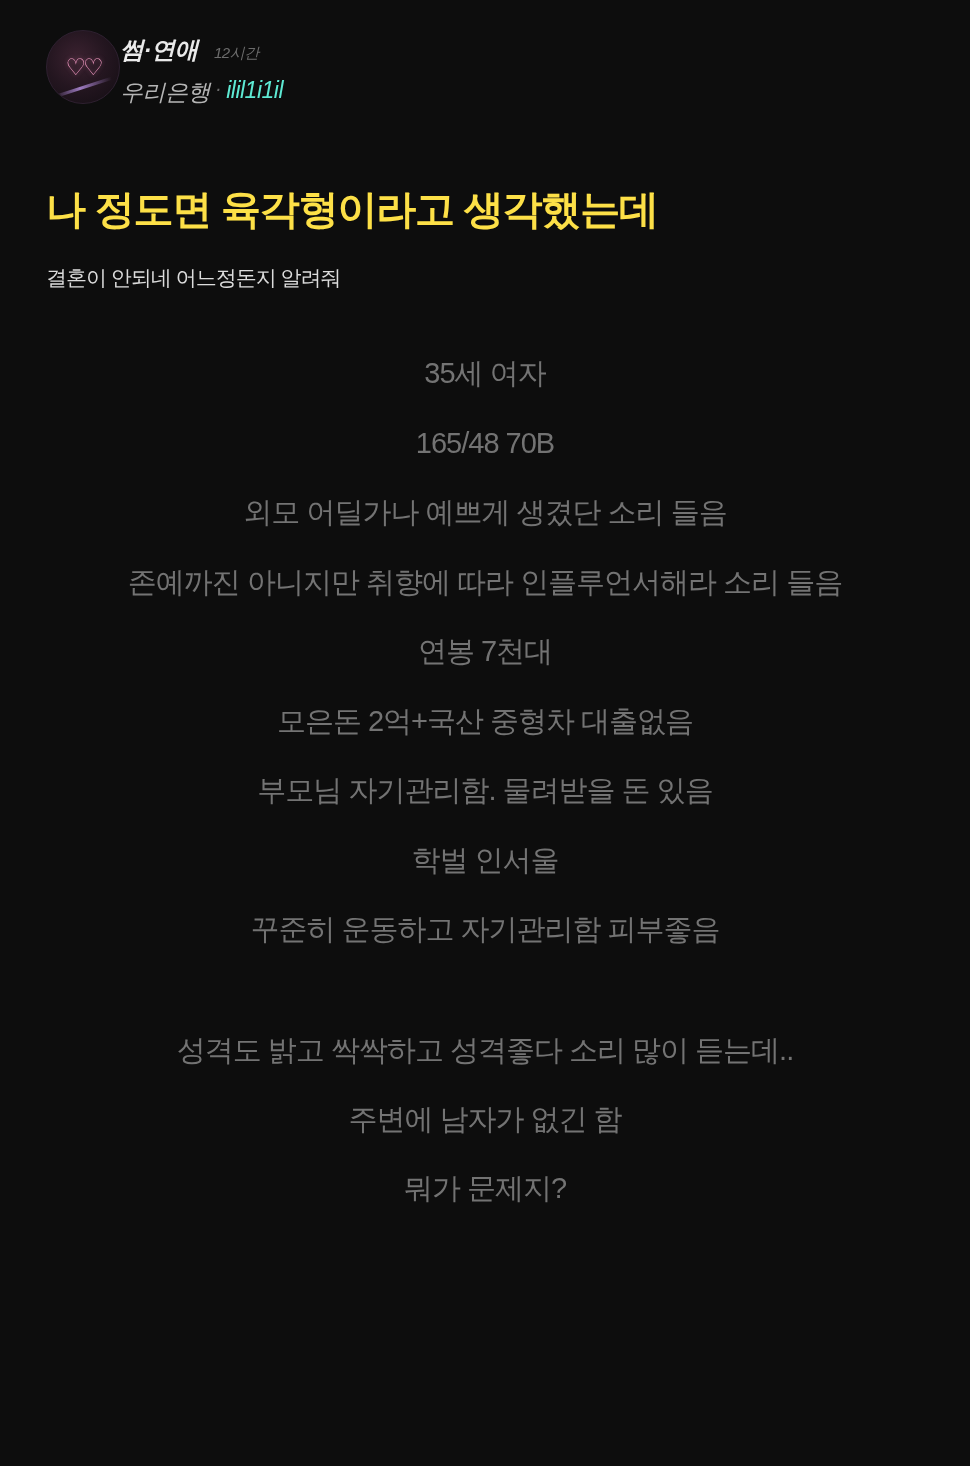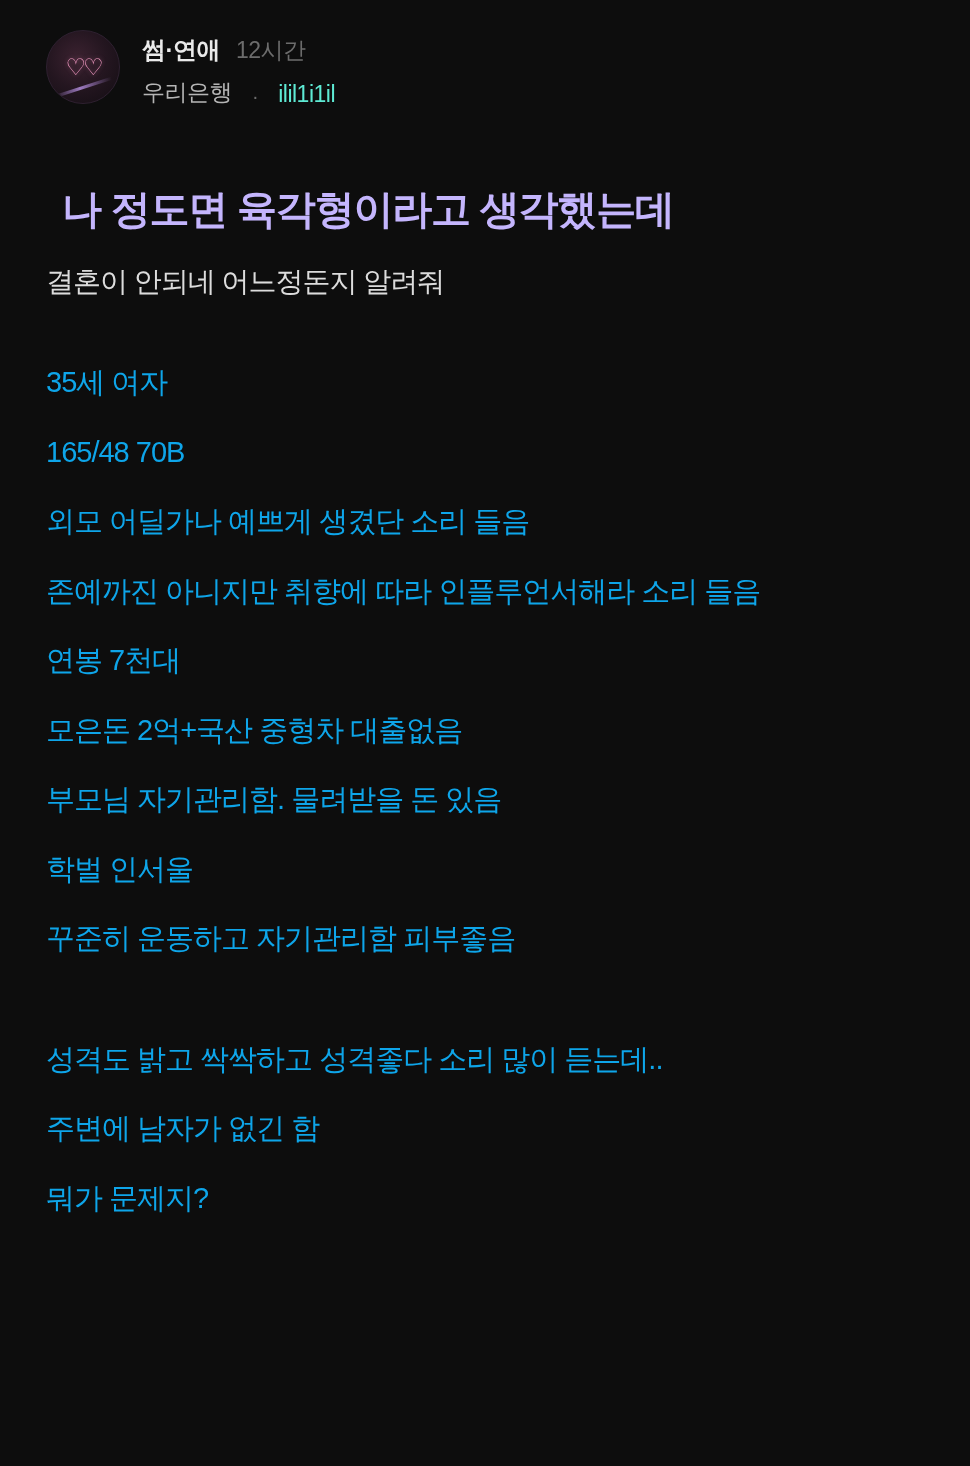--- a/index.html
+++ b/index.html
@@ -54,87 +54,88 @@
   .avatar .streak {
     position: absolute;
     left: 6px;
     bottom: 14px;
     width: 60px;
     height: 3px;
     background: linear-gradient(90deg, rgba(160,120,200,0) 0%, rgba(178,140,220,0.85) 45%, rgba(120,90,160,0) 100%);
     transform: rotate(-18deg);
   }
   .header-text {
-    margin-left: 22px;
     padding-top: 4px;
     min-width: 0;
+    font-style: italic;
   }
   .header-line1 {
     display: flex;
     align-items: baseline;
     gap: 16px;
   }
   .cat-name {
     font-size: 24px;
     font-weight: 700;
     color: #eaeaea;
     letter-spacing: -0.5px;
   }
   .time-ago {
-    font-size: 23px;
+    font-size: 15px;
     color: #6c6c6c;
     letter-spacing: -0.5px;
   }
   .header-line2 {
     margin-top: 11px;
     display: flex;
-    align-items: flex-end;
-    gap: 20px;
+    align-items: flex-start;
+    gap: 5px;
     font-size: 23px;
     color: #b5b5b5;
     letter-spacing: -0.5px;
   }
   .dot-sep {
     color: #6c6c6c;
     font-size: 20px;
   }
   .nickname {
     color: #5eead4;
   }
 
   
   .post-body {
     padding: 0 46px;
     margin-top: 76px;
   }
   .title {
     font-size: 40px;
     font-weight: 700;
-    color: #c4b5fd;
+    color: #fde047;
     letter-spacing: -1.2px;
     line-height: 1.25;
-    margin: 16px;
+    margin: 0;
   }
   .subtitle {
-    font-size: 28px;
+    font-size: 21px;
     color: #dcdcdc;
     letter-spacing: -1px;
     line-height: 1.3;
     margin-top: 30px;
   }
   .content {
     margin-top: 66px;
   }
   .content p {
     margin: 0 0 37px 0;
     font-size: 29px;
     line-height: 1.12;
-    color: #0ea5e9;
+    color: #737373;
     letter-spacing: -1px;
     white-space: pre-wrap;
+    text-align: center;
   }
   .content p.blank {
     margin-bottom: 37px;
     height: 14px;
   }
 </style>
 </head>
 <body>
 
 <div class="page">

